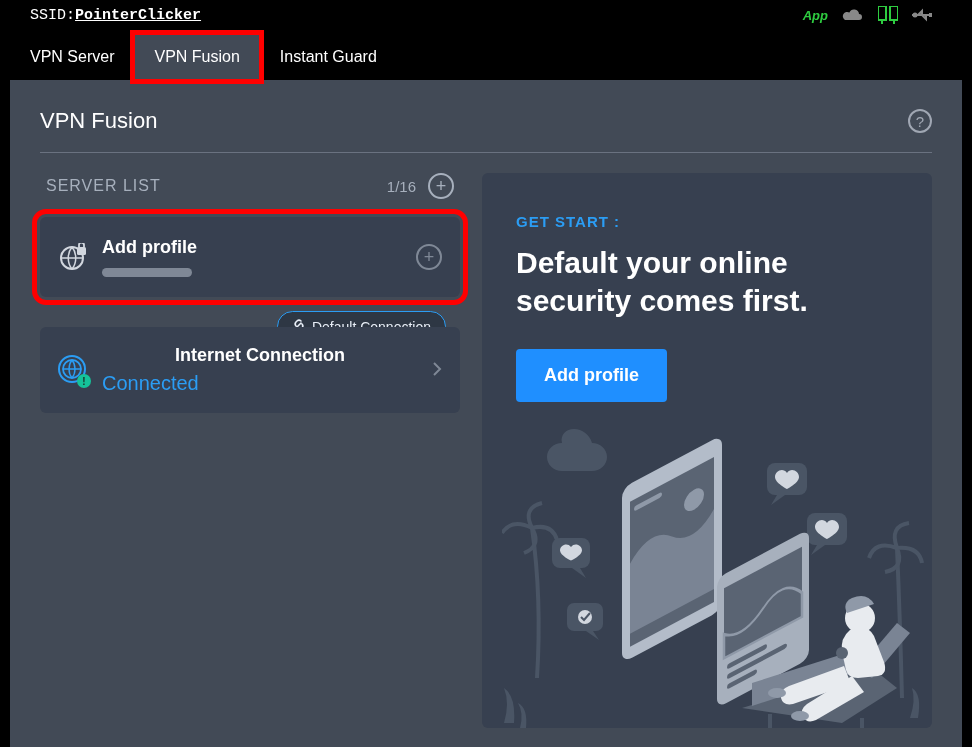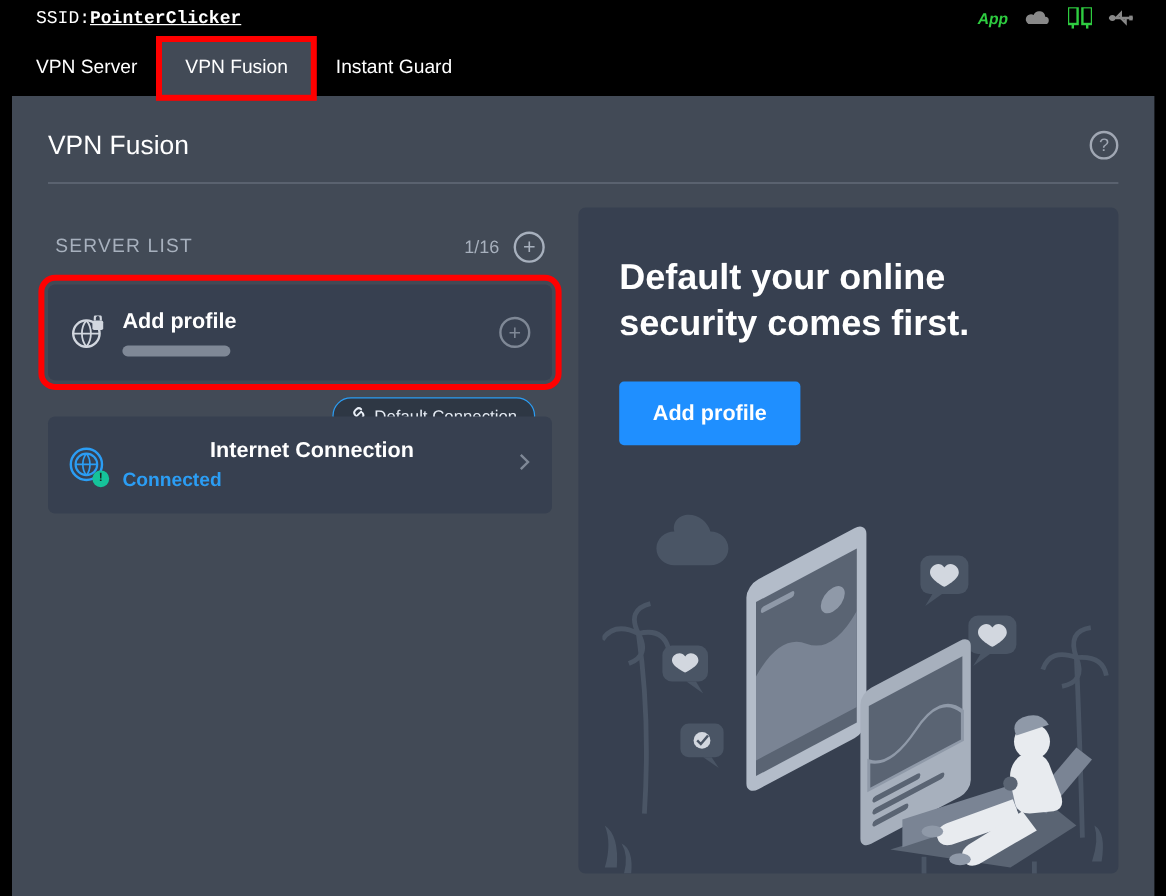--- a/index.html
+++ b/index.html
@@ -8,21 +8,21 @@
       background: #000;
       color: #fff;
       width: 972px;
       height: 747px;
       overflow: hidden;
     }
     .top-bar {
       display: flex;
       align-items: center;
       justify-content: space-between;
-      padding: 2px 28px 0 30px;
+      padding: 2px 40px 0 30px;
       height: 28px;
       font-family: "Courier New", monospace;
     }
     .ssid-wrap { display: flex; align-items: center; font-size: 15px; }
     .ssid-label { color: #fff; }
     .ssid-val { color: #fff; text-decoration: underline; margin-left: 0; font-weight: bold; }
     .top-icons { display: flex; align-items: center; gap: 14px; }
     .app-label { color: #2ecc40; font-size: 13px; font-weight: bold; font-family: Arial, sans-serif; font-style: italic; }
     .top-icon { color: #888; font-size: 18px; display: flex; align-items: center; }
     .net-icon { color: #2ecc40; }
@@ -79,21 +79,20 @@
       padding: 40px 34px 0 34px;
       position: relative;
       min-height: 555px;
       overflow: hidden;
     }
 
     .list-head {
       display: flex; align-items: center; justify-content: space-between;
       margin-bottom: 18px;
       padding: 0 6px;
-      margin-top: 20px;
     }
     .list-head-label { color: #a7b0bd; letter-spacing: 1px; font-size: 16px; }
     .list-head-right { display: flex; align-items: center; gap: 12px; }
     .list-count { color: #a7b0bd; font-size: 15px; }
     .plus-circle {
       width: 26px; height: 26px; border: 2px solid #a7b0bd; border-radius: 50%;
       display: flex; align-items: center; justify-content: center;
       color: #a7b0bd; font-size: 18px; cursor: pointer;
     }
 
@@ -134,21 +133,21 @@
       color: #2b9df4; font-size: 18px;
     }
     .globe-dot {
       position: absolute; right: -3px; bottom: -3px;
       width: 14px; height: 14px; border-radius: 50%;
       background: #15c39a; color: #1a2b25; font-size: 10px;
       display: flex; align-items: center; justify-content: center;
       font-weight: bold;
     }
     .card2-title { font-size: 18px; font-weight: bold; text-align: center; }
-    .card2-status { color: #2b9df4; font-size: 16px; margin-top: 6px; font-weight: bold; }
+    .card2-status { color: #2b9df4; font-size: 20px; margin-top: 6px; }
     .chev { color: #7f8896; font-size: 20px; }
 
     .get-start { color: #2b9df4; font-weight: bold; font-size: 15px; letter-spacing: 1px; margin-bottom: 14px; }
     .hero-text { font-size: 30px; font-weight: bold; line-height: 1.25; margin-bottom: 30px; }
     .add-btn {
       background: #1f8fff; color: #fff; border: none;
       padding: 16px 28px; font-size: 18px; font-weight: bold;
       border-radius: 4px; cursor: pointer;
     }
     .illus {
@@ -266,20 +265,21 @@
               <svg width="10" height="16" viewBox="0 0 10 16">
                   <path d="M2 2 L8 8 L2 14" fill="none" stroke="#7f8896" stroke-width="2"></path>
                 </svg>
             </div>
           </div>
         </div>
       </div>
     </div>
 
     <div class="right">
+      <div class="get-start">GET START :</div>
       <div class="hero-text">
         <span>Default your online</span><br>
         <span>security comes first.</span>
       </div>
       <button class="add-btn">
         <span>Add profile</span>
       </button>
 
       <div class="illus">
         <svg width="430" height="320" viewBox="0 0 430 320">

